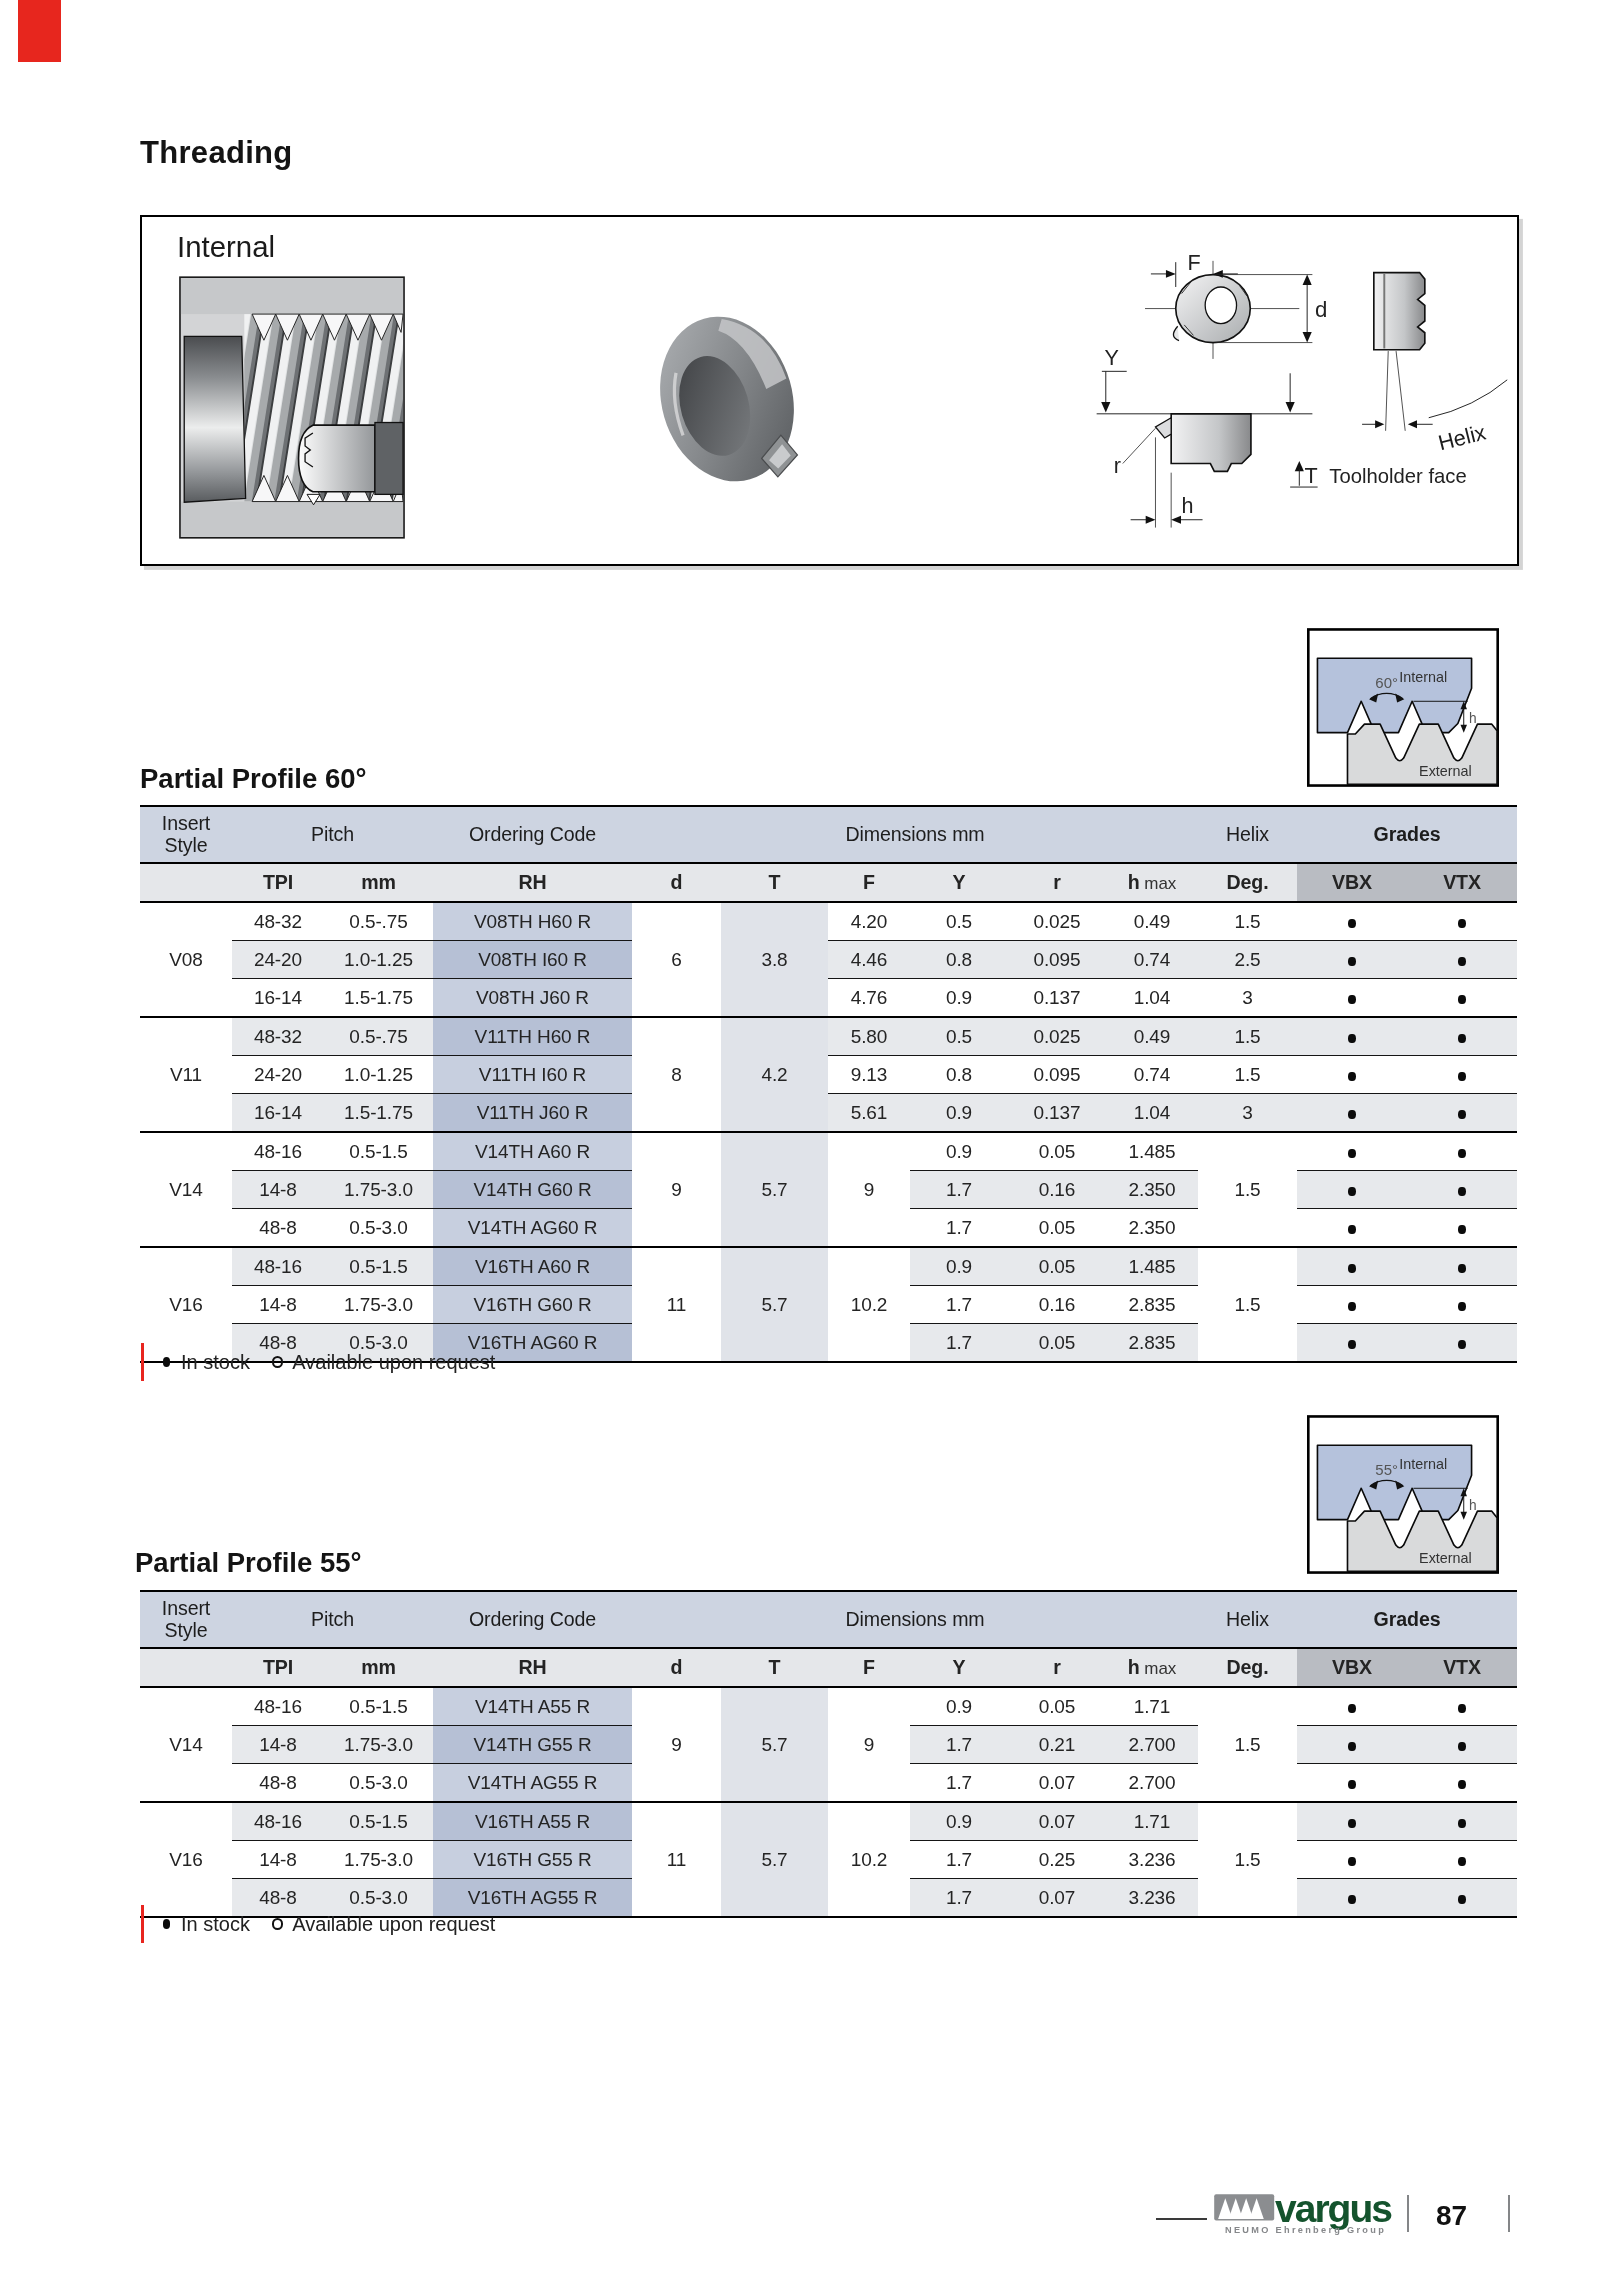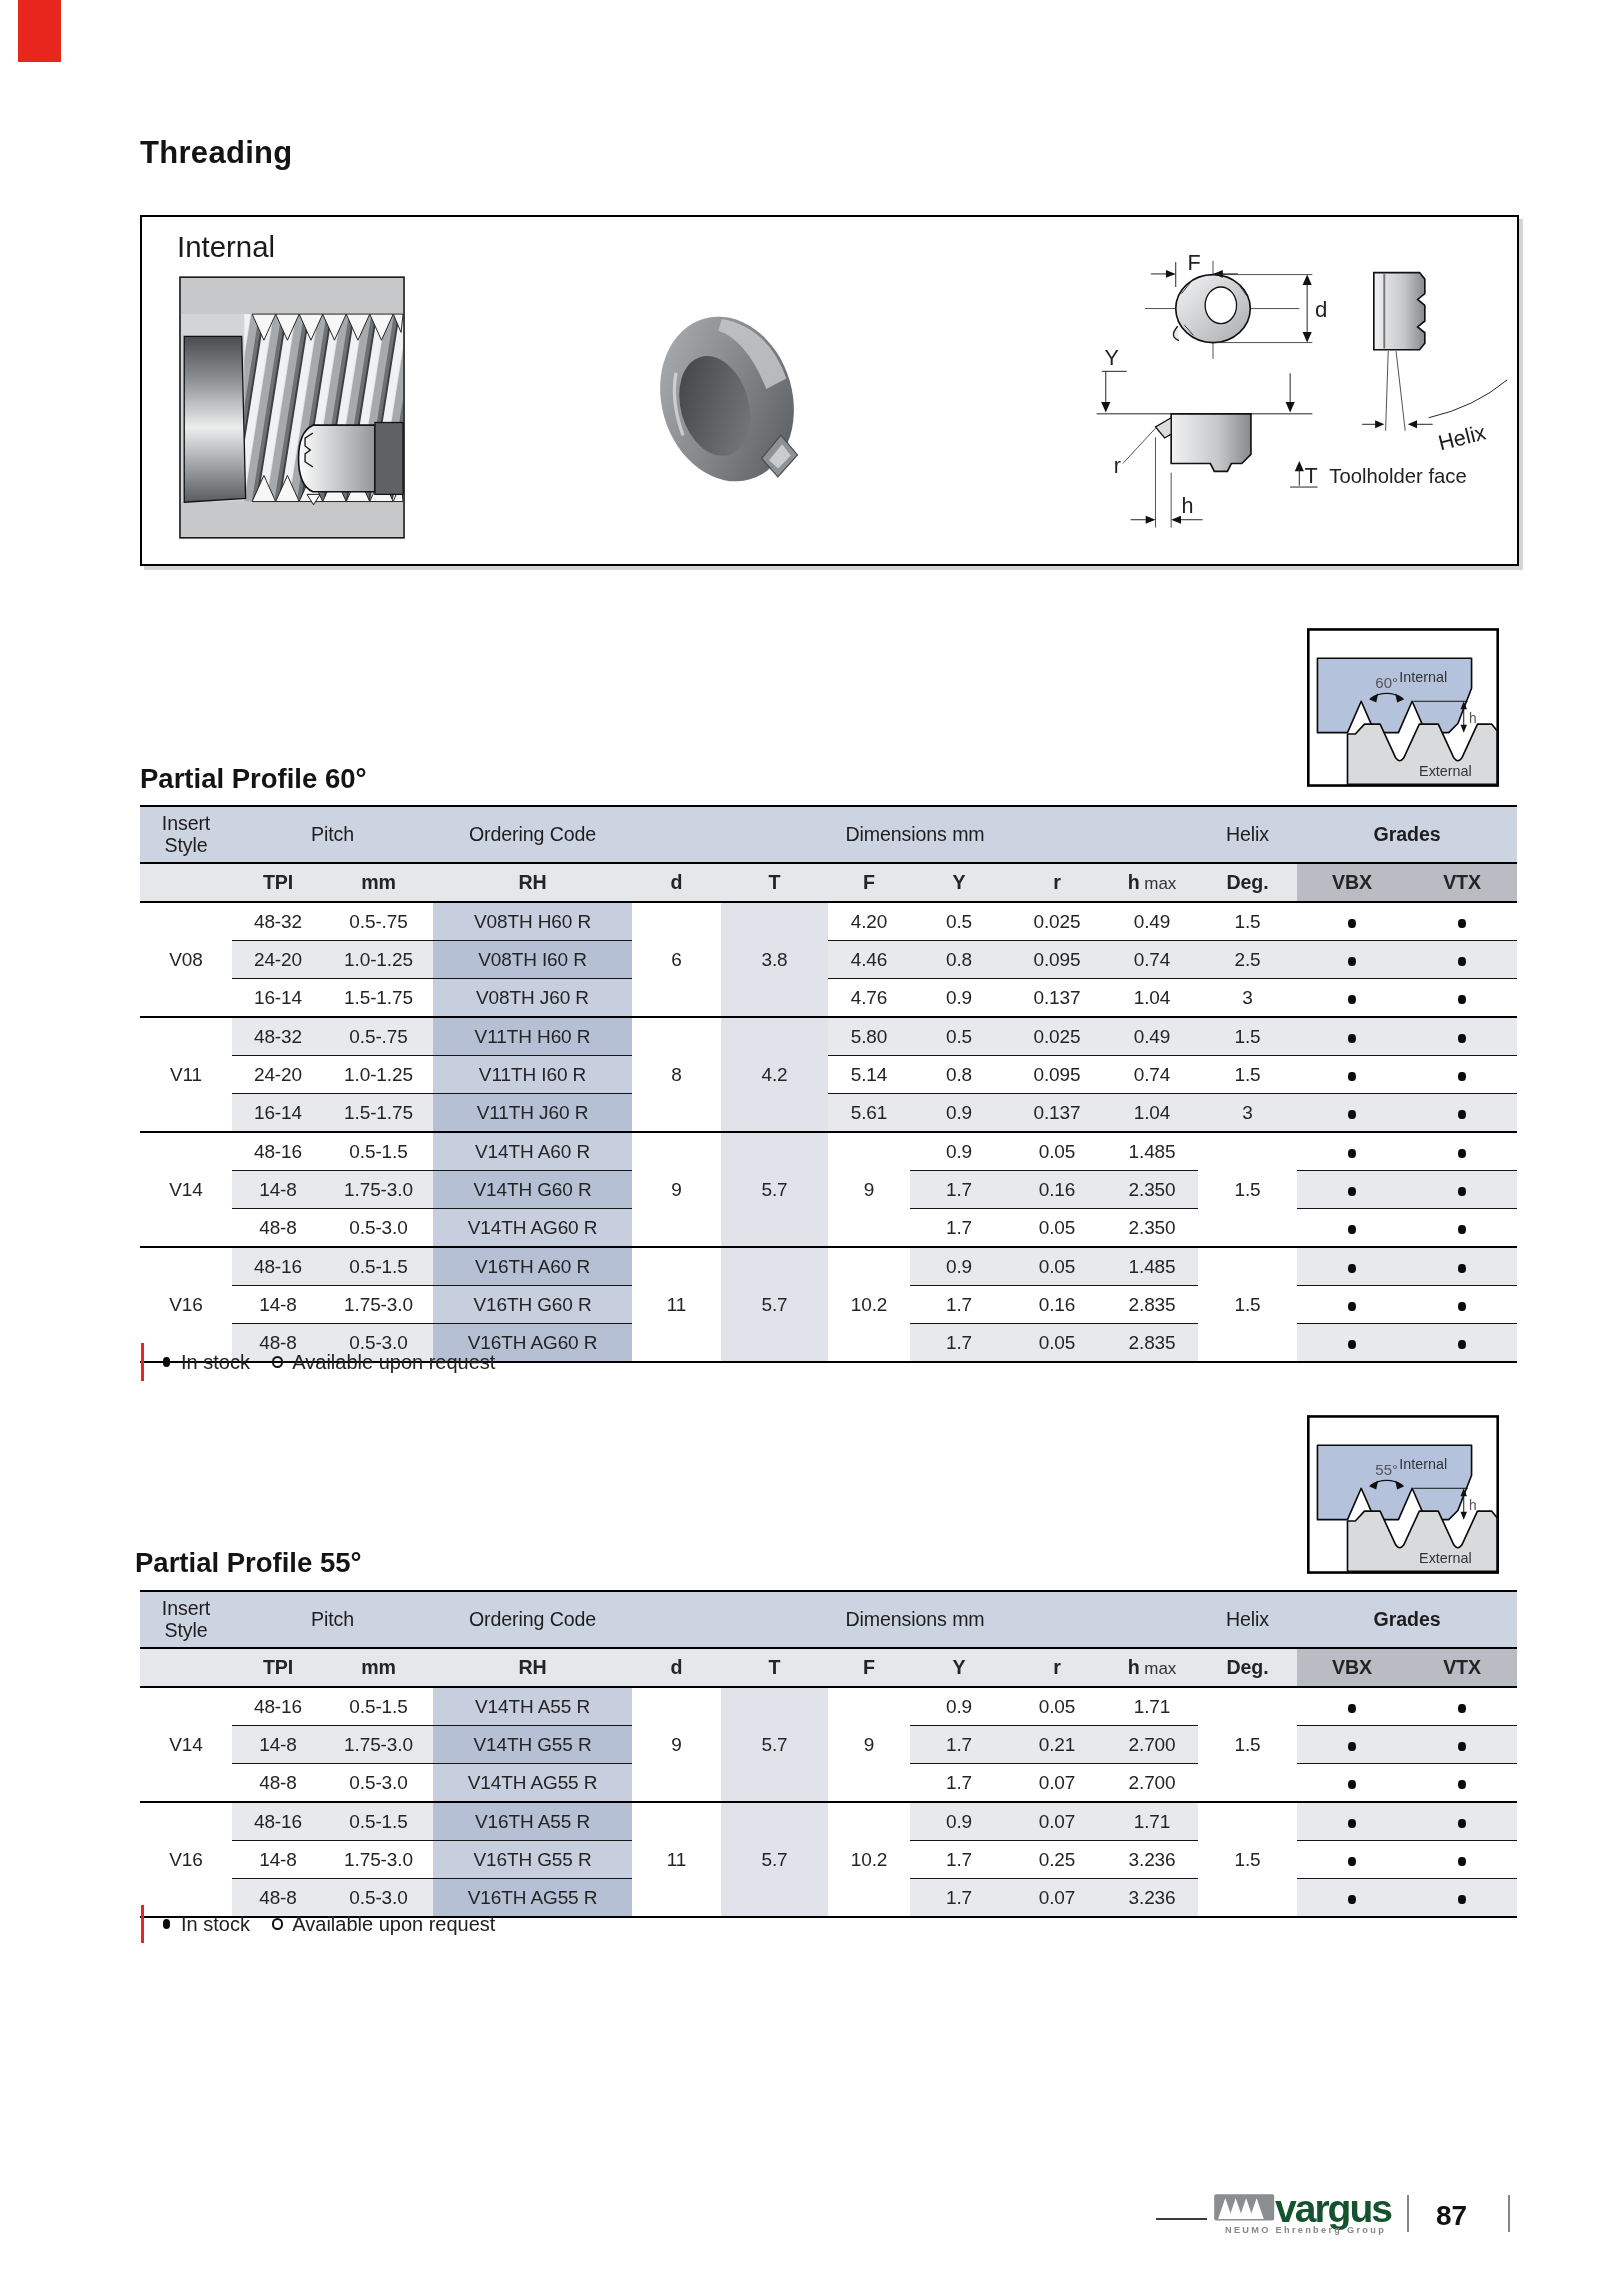--- a/index.html
+++ b/index.html
@@ -310,21 +310,21 @@
             <td>0.025</td>
             <td>0.49</td>
             <td>1.5</td>
             <td><span class="dot"></span></td>
             <td><span class="dot"></span></td>
           </tr>
           <tr class="rs">
             <td>24-20</td>
             <td>1.0-1.25</td>
             <td class="code">V11TH I60 R</td>
-            <td>5.14</td>
+            <td>9.13</td>
             <td>0.8</td>
             <td>0.095</td>
             <td>0.74</td>
             <td>1.5</td>
             <td><span class="dot"></span></td>
             <td><span class="dot"></span></td>
           </tr>
           <tr class="alt rs">
             <td>16-14</td>
             <td>1.5-1.75</td>

